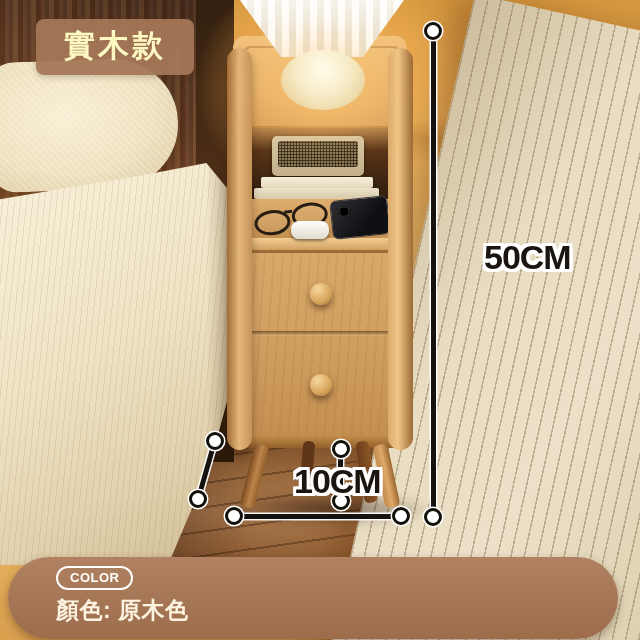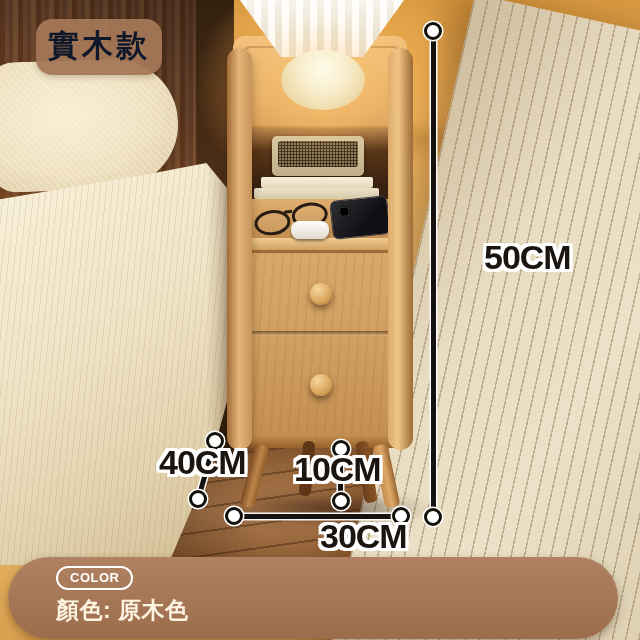--- a/index.html
+++ b/index.html
@@ -127,25 +127,25 @@
   .dim-40{left:204px;top:440px;width:5px;height:60px;transform:rotate(16deg);}
   .dim-10{left:338px;top:449px;width:5px;height:52px;}
   .dim-30{left:234px;top:514px;width:167px;height:5px;}
   .dot{width:12px;height:12px;border-radius:50%;background:#fff;border:3px solid #121008;
     box-shadow:0 0 0 1.5px #fff;}
   .dim-label{font-weight:800;font-size:34px;letter-spacing:-1px;color:#1a1510;line-height:1;
     text-shadow:-3px -3px 0 #fff,3px -3px 0 #fff,-3px 3px 0 #fff,3px 3px 0 #fff,
       -3px 0 0 #fff,3px 0 0 #fff,0 -3px 0 #fff,0 3px 0 #fff,
       -2px -2px 0 #fff,2px -2px 0 #fff,-2px 2px 0 #fff,2px 2px 0 #fff;margin-left:43px;}
   .lab-50{left:441px;top:240px;} .lab-40{left:116px;top:445px;}
-  .lab-10{left:251px;top:452px;} .lab-30{left:277px;top:519px;}
-
-  
-  .badge{left:36px;top:19px;padding:6px 12px 8px;border-radius:16px;
-    background:rgba(164,119,87,.94);color:#0f172a;font-size:31px;font-weight:700;letter-spacing:3px;
+  .lab-10{left:251px;top:464px;} .lab-30{left:277px;top:519px;}
+
+  
+  .badge{left:36px;top:19px;padding:6px 28px 8px;border-radius:8px;
+    background:rgba(164,119,87,.94);color:#fef9c3;font-size:31px;font-weight:700;letter-spacing:3px;
     box-shadow:0 2px 6px rgba(60,30,10,.25);}
   .footer{left:8px;top:557px;width:610px;height:82px;border-radius:41px;
     background:linear-gradient(180deg,#b08262,#9c6c4b);box-shadow:0 4px 10px rgba(50,25,8,.35);}
   .f-col{position:absolute;left:48px;top:9px;} .f-spec{position:absolute;left:338px;top:9px;}
   .pill{display:inline-block;border:2px solid #fff;border-radius:999px;padding:2px 12px 3px;
     font-size:13px;font-weight:700;letter-spacing:.5px;color:#fff;}
   .f-val{margin-top:5px;font-size:23px;font-weight:700;color:#fcf3e0;letter-spacing:.5px;}
 </style>
 </head>
 <body>
@@ -205,23 +205,21 @@
   <div class="abs dim-line dim-30"></div>
   <div class="abs dot" style="left:424px;top:22px;"></div>
   <div class="abs dot" style="left:424px;top:508px;"></div>
   <div class="abs dot" style="left:206px;top:432px;"></div>
   <div class="abs dot" style="left:189px;top:490px;"></div>
   <div class="abs dot" style="left:332px;top:440px;"></div>
   <div class="abs dot" style="left:332px;top:492px;"></div>
   <div class="abs dot" style="left:225px;top:507px;"></div>
   <div class="abs dot" style="left:392px;top:507px;"></div>
   <div class="abs dim-label lab-50">50CM</div>
-  <div class="abs dim-label lab-40">40CM</div>
   <div class="abs dim-label lab-10">10CM</div>
-  <div class="abs dim-label lab-30">30CM</div>
 
   <div class="abs badge">實木款</div>
 
   <div class="abs footer">
     <div class="f-col">
       <span class="pill">COLOR</span>
       <div class="f-val">顏色: 原木色</div>
     </div>
   </div>
 

